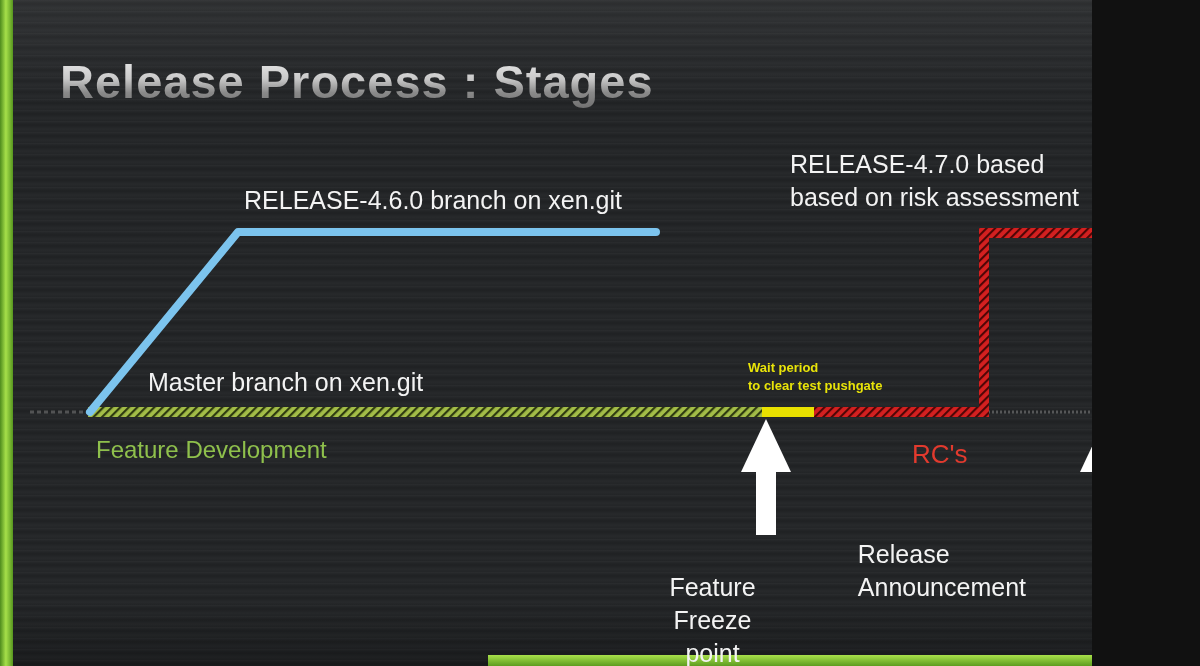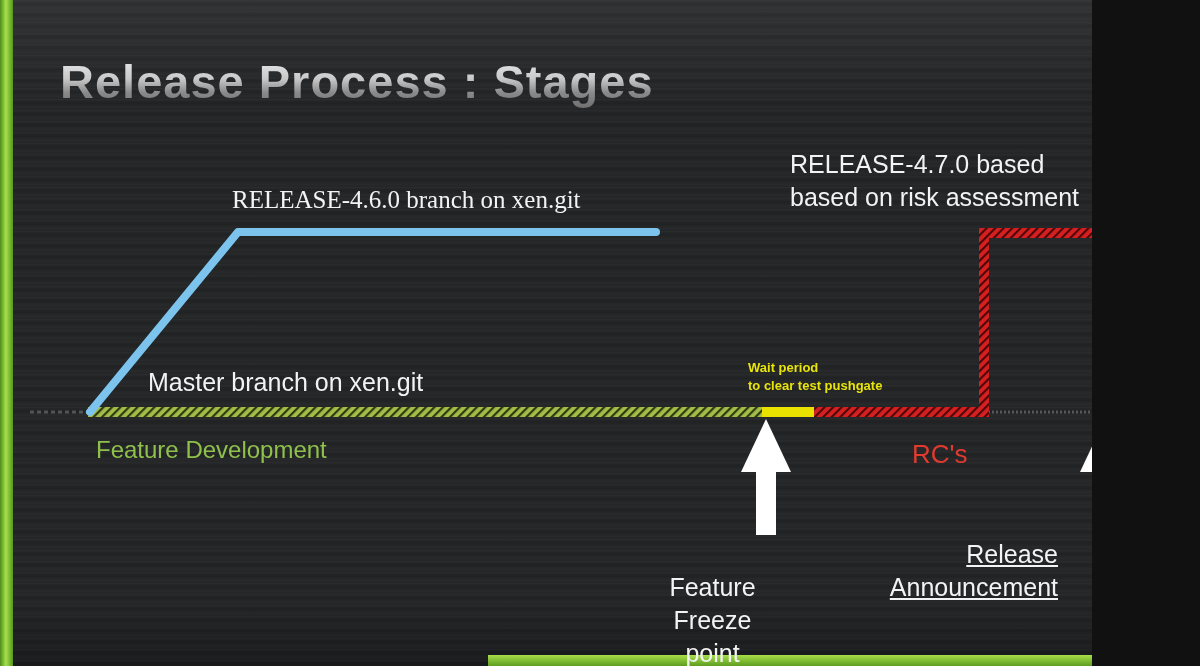--- a/index.html
+++ b/index.html
@@ -26,28 +26,28 @@
     background:linear-gradient(180deg,#a8e04a,#5d9c20);
   }
   .title{
     position:absolute;left:60px;top:54px;
     font-size:47px;font-weight:bold;letter-spacing:1px;
     background:linear-gradient(180deg,#f0f0f0 0%,#c9c9c9 45%,#8a8a8a 70%,#6f6f6f 100%);
     -webkit-background-clip:text;background-clip:text;
     -webkit-text-fill-color:transparent;color:transparent;
   }
   .lbl{position:absolute;color:#f3f3f3;font-size:25px;line-height:1.3;}
-  .lbl-blue-branch{left:232px;top:184px;font-family:Liberation Serif, serif;}
+  .lbl-blue-branch{left:244px;top:184px;}
   .lbl-red-branch{left:790px;top:148px;}
   .lbl-master{left:148px;top:366px;}
   .lbl-featdev{left:96px;top:434px;font-size:24px;color:#8fc04c;}
   .lbl-wait{left:748px;top:359px;font-size:13px;font-weight:bold;color:#e9e409;line-height:1.35;}
   .lbl-rc{left:912px;top:438px;font-size:26px;color:#e23a2e;}
   .lbl-freeze{left:635px;top:538px;width:155px;text-align:center;line-height:1.32;margin-top:33px;}
-  .lbl-announce{right:34px;top:538px;text-align:right;line-height:1.32;text-decoration:underline;}
+  .lbl-announce{right:66px;top:538px;text-align:left;line-height:1.32;}
   svg{position:absolute;left:0;top:0;}
 </style>
 </head>
 <body>
 
 <div class="slide">
 
   <div class="left-bar"></div>
   <div class="bottom-bar"></div>
 

